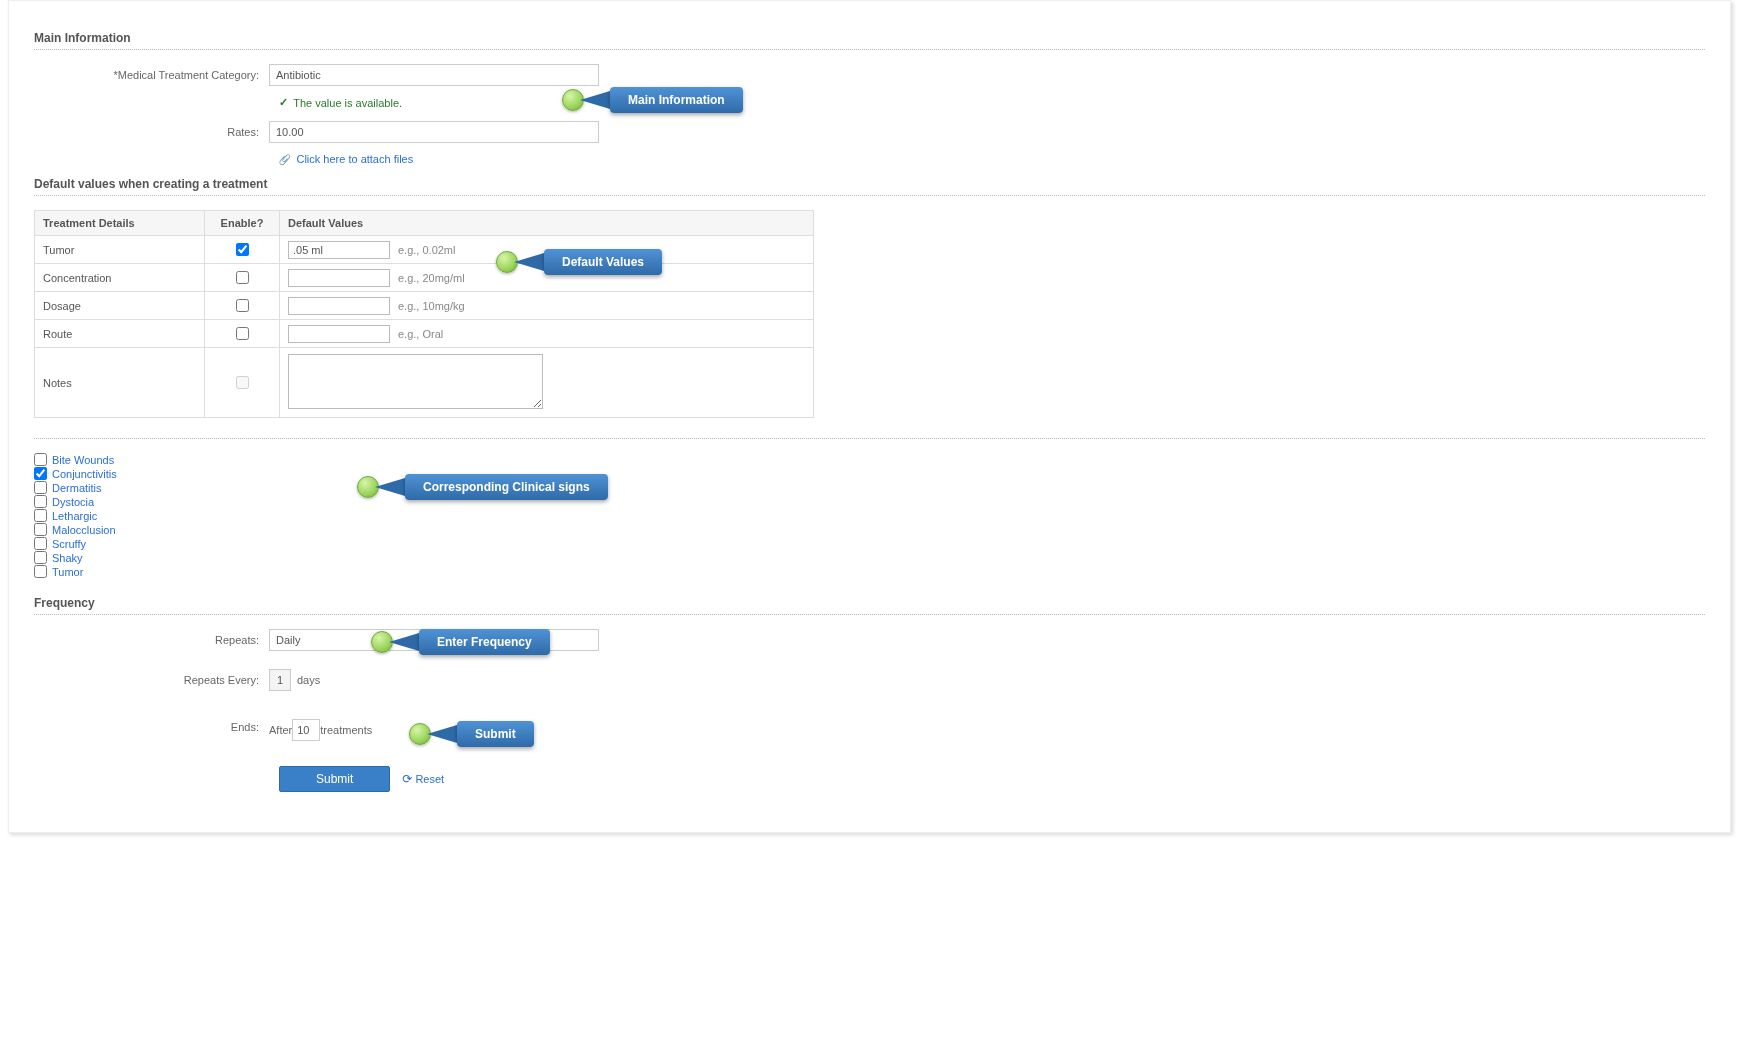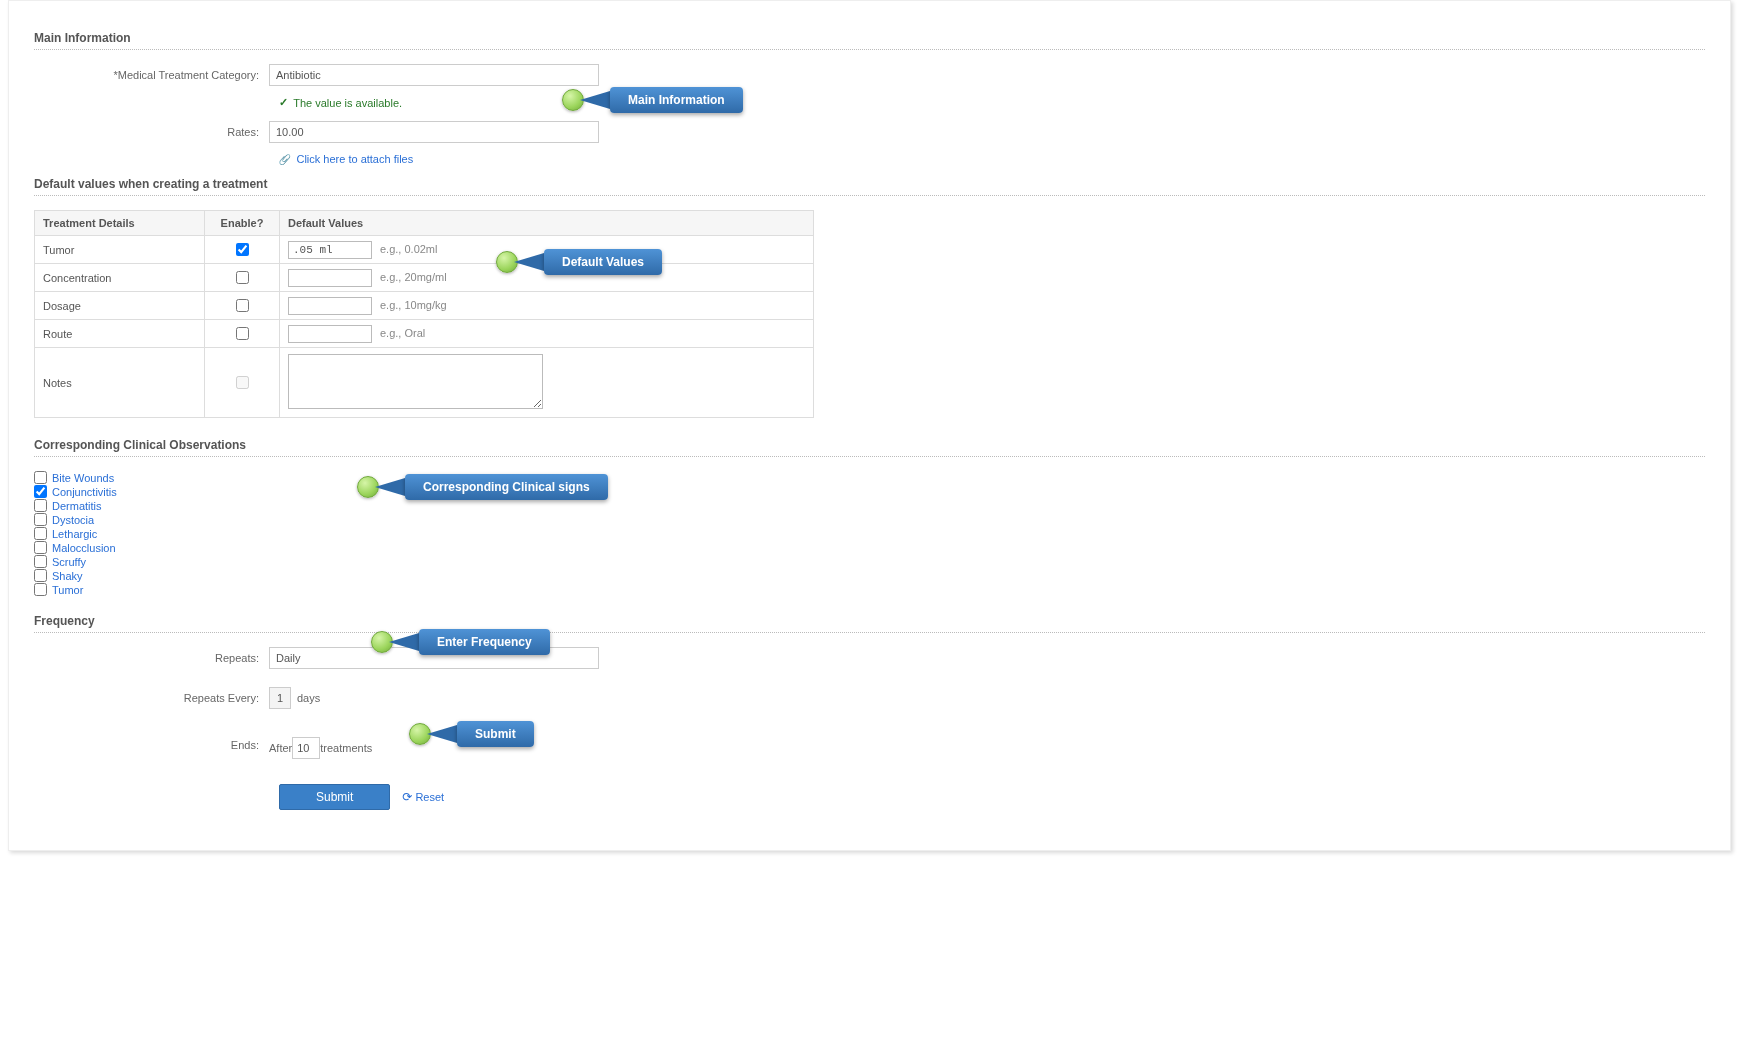--- a/index.html
+++ b/index.html
@@ -85,21 +85,21 @@
   table.defaults th.col-enable { text-align:center; width:75px; }
   table.defaults th.col-detail { width:170px; }
   table.defaults td {
     border: 1px solid #ddd;
     padding: 4px 8px;
     font-size: 11px;
     color: #555;
     vertical-align: middle;
   }
   table.defaults td.enable-cell { text-align:center; }
-  .val-input { width: 84px; height:18px; border:1px solid #bbb; font-size:11px; padding:1px 4px; color:#555;font-family:Liberation Mono, monospace;}
+  .val-input { width: 102px; height:18px; border:1px solid #bbb; font-size:11px; padding:1px 4px; color:#555;}
   .hint { color:#888; font-size:11px; margin-left:8px; }
   textarea.notes-area {
     width: 255px; height: 55px; border:1px solid #bbb; resize: both; font-size:11px;
   }
 
   
   .obs-list { margin: 4px 0 18px 0; }
   .obs-item { display:flex; align-items:center; gap:5px; margin-bottom:1px; font-size:11px;}
   .obs-item a { color:#2a6fd6; text-decoration:none; cursor:pointer;}
   .obs-item input[type=checkbox]{ margin:0;}
@@ -211,21 +211,20 @@
           <td><input class="val-input" type="text" style=""><span class="hint">e.g., Oral</span></td>
         </tr>
         <tr>
           <td style="height: 70px;">Notes</td>
           <td class="enable-cell"><input type="checkbox" disabled="" style=""></td>
           <td><textarea class="notes-area" style=""></textarea></td>
         </tr>
       </tbody>
   </table>
 
-  <div class="section-title">Corresponding Clinical Observations</div>
   <hr class="dotted-hr">
   <div class="obs-list" id="obs-list">
       <div class="obs-item">
         <input type="checkbox" style="">
         <a>Bite Wounds</a>
       </div>
       <div class="obs-item">
         <input type="checkbox" checked="" style="">
         <a>Conjunctivitis</a>
       </div>

